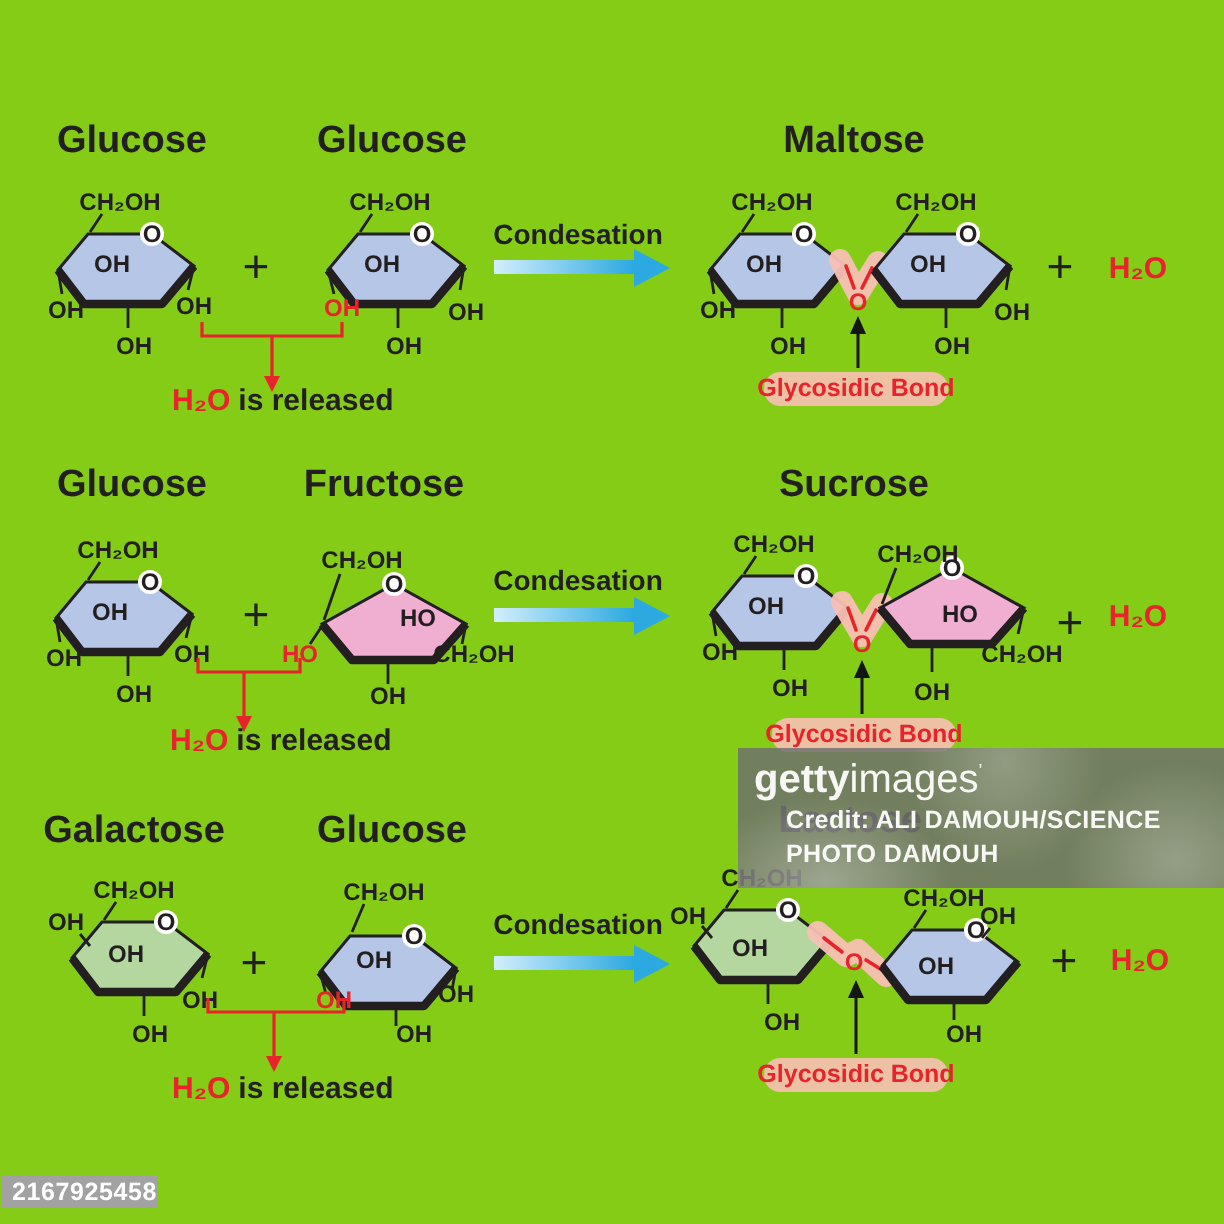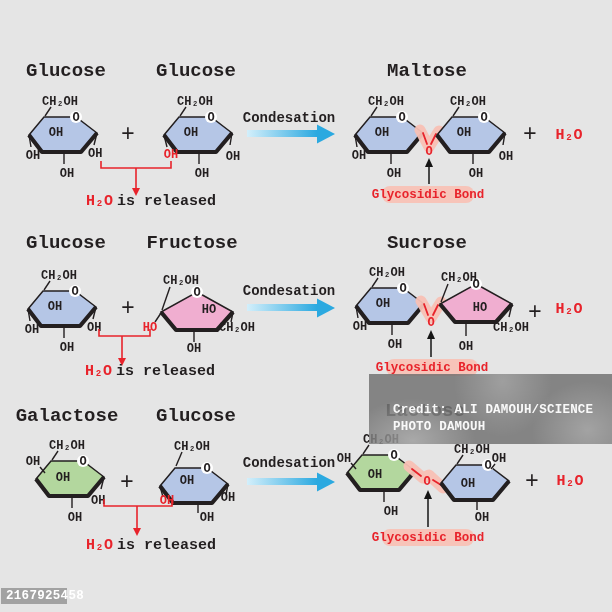--- a/index.html
+++ b/index.html
@@ -1,22 +1,22 @@
 <!DOCTYPE html>
 <html style="--glucose_fill: #b5c6e6; --fructose_fill: #f0aed0; --galactose_fill: #b3d79e; --red: #e8232b; --arrow_blue: #2ba9e0; --bond_highlight: #f8c0b4; --watermark_band: #787878; --id_chip_bg: #a2a2a2;"><head>
 <meta charset="utf-8">
 <style>
   :root{
     --glucose_fill:#b5c6e6; --fructose_fill:#f0aed0; --galactose_fill:#b3d79e;
     --red:#e8232b; --arrow_blue:#2ba9e0; --bond_highlight:#f8c0b4;
     --ink:#231f20; --watermark_band:#787878; --id_chip_bg:#a2a2a2;
   }
   html,body{margin:0;padding:0;background:#fff;}
-  #stage{position:relative;width:612px;height:612px;background:#e5e5e5;overflow:hidden;
-         font-family:Liberation Mono, monospace;}
+  #stage{position:relative;width:612px;height:612px;background:#84cc16;overflow:hidden;
+         font-family:Liberation Sans, sans-serif;}
   svg{position:absolute;left:0;top:0;}
   text{fill:var(--ink);}
   .atom{font-size:12px;font-weight:700;letter-spacing:0;}
   .atom.mid{text-anchor:middle;}
   .atom.red{fill:var(--red);}
   .title{font-size:19px;font-weight:700;text-anchor:middle;}
   .process{font-size:14px;font-weight:700;text-anchor:middle;}
   .plus{font-size:23px;font-weight:400;text-anchor:middle;}
   .released{font-size:15px;font-weight:700;}
   .released .red{fill:var(--red);}
@@ -38,21 +38,21 @@
       rgba(110,110,110,.82);
     color:#fff;}
   #wm-brand{position:absolute;left:8px;top:5px;font-size:20px;font-weight:400;opacity:.95;}
   #wm-brand b{font-weight:700;}
   #wm-brand sup{font-size:9px;}
   .wm-credit{position:absolute;left:24px;font-size:12.5px;font-weight:700;letter-spacing:.2px;opacity:.95;white-space:nowrap;}
   #wm-credit1{top:29px;}
   #wm-credit2{top:46px;}
   #lactose-title{position:absolute;left:365px;top:400px;width:120px;text-align:center;
     font-size:19px;font-weight:700;color:#3f3f3f;}
-  #id-chip{position:absolute;left:1px;top:588px;width:66px;height:16px;background:var(--id_chip_bg);
+  #id-chip{position:absolute;left:1px;top:588px;width:78px;height:16px;background:var(--id_chip_bg);
     color:#fff;font-size:12.5px;font-weight:700;line-height:16px;padding-left:5px;letter-spacing:.3px;box-sizing:border-box;}
 </style>
 </head>
 <body>
 
 <div id="stage">
 
   <div id="lactose-title">Lactose</div>
 
   <svg width="612" height="612" viewBox="0 0 612 612">
@@ -308,18 +308,19 @@
       <line class="uarrow" x1="428" y1="527" x2="428" y2="498"></line>
       <polygon points="424,499 432,499 428,490" fill="#151515"></polygon>
       <rect class="chip" x="382" y="529" width="92" height="17" rx="8"></rect>
       <text class="bondlbl" x="428" y="541">Glycosidic Bond</text>
       <text class="plus" x="532" y="488">+</text>
       <text class="water" x="570" y="485">H₂O</text>
     </g>
   </svg>
 
   <div id="wm-band">
+    <div id="wm-brand"><b>getty</b><span>images</span><sup>ʼ</sup></div>
     <div id="wm-credit1" class="wm-credit">Credit: ALI DAMOUH/SCIENCE</div>
     <div id="wm-credit2" class="wm-credit">PHOTO DAMOUH</div>
   </div>
 
   <div id="id-chip">2167925458</div>
 </div>
 
 </body></html>

